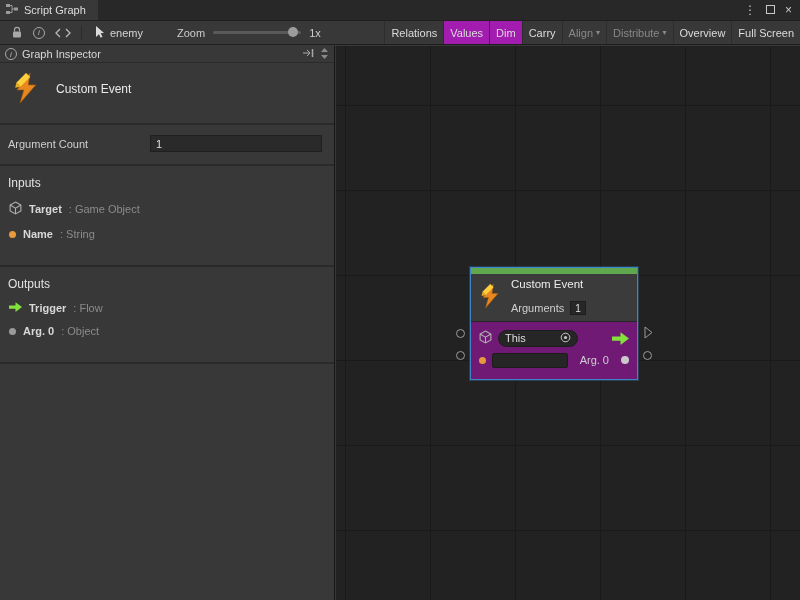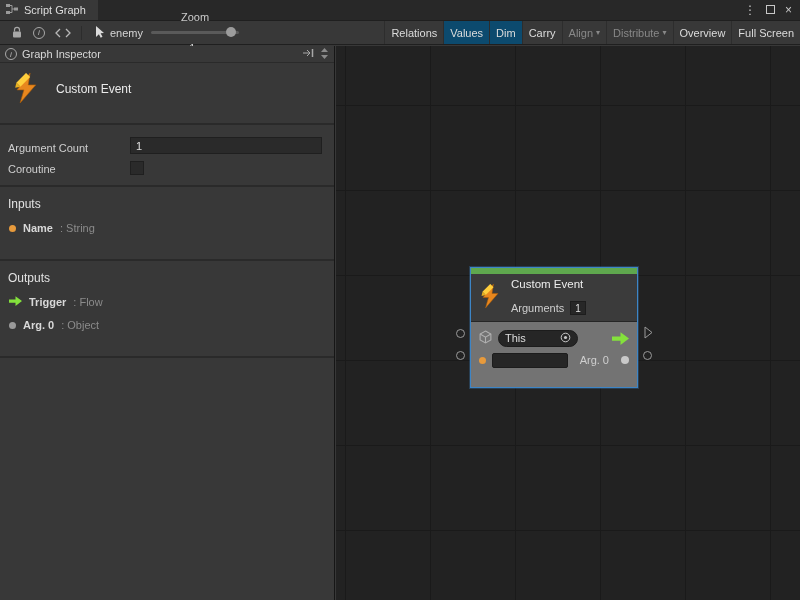--- a/index.html
+++ b/index.html
@@ -15,37 +15,37 @@
   .tab{height:20px;background:#383838;display:flex;align-items:center;gap:6px;padding:0 12px 0 6px;color:#dedede;}
   .titlebar-right{margin-left:auto;display:flex;align-items:center;gap:10px;padding-right:8px;color:#c8c8c8;}
   .win-glyph{font-size:12px;line-height:20px;cursor:default;}
 
   
   .toolbar{position:absolute;top:20px;left:0;right:0;height:25px;background:#383838;border-top:1px solid #1f1f1f;border-bottom:1px solid #1f1f1f;display:flex;align-items:center;padding-left:6px;}
   .tb-icon{display:flex;align-items:center;justify-content:center;padding:0 5px;height:100%;}
   .tb-sep{width:1px;height:14px;background:#2c2c2c;margin:0 5px;}
   .info-circle{width:12px;height:12px;border-radius:50%;border:1px solid #a8a8a8;color:#b8b8b8;font-size:8px;font-style:italic;display:flex;align-items:center;justify-content:center;}
   .obj-field{display:flex;align-items:center;gap:5px;padding:0 8px;color:#d5d5d5;}
-  .zoom-wrap{display:flex;align-items:center;gap:8px;flex-direction:column;}
+  .zoom-wrap{display:flex;align-items:center;gap:8px;margin-left:26px;}
   .zoom-track{width:88px;height:3px;background:#5a5a5a;border-radius:2px;position:relative;}
   .zoom-handle{position:absolute;right:3px;top:-4px;width:10px;height:10px;border-radius:50%;background:#9c9c9c;}
   .tb-buttons{margin-left:auto;display:flex;height:100%;}
   .tb-btn{display:flex;align-items:center;gap:3px;padding:0 6px;border-left:1px solid #2d2d2d;color:#dcdcdc;white-space:nowrap;}
-  .tb-btn.active{background:#0c4a6e;}
+  .tb-btn.active{background:#a21caf;}
   .tb-btn.disabled{color:#888;}
   .dd-arrow{font-size:8px;line-height:1;}
 
   
   .inspector{position:absolute;top:46px;left:0;width:335px;bottom:0;background:#383838;border-right:1px solid #161616;}
   .insp-header{height:17px;display:flex;align-items:center;gap:5px;padding:0 5px;border-bottom:1px solid #2a2a2a;color:#d8d8d8;}
   .insp-header-right{margin-left:auto;display:flex;align-items:center;gap:5px;}
   .unit-head{display:flex;align-items:center;gap:14px;padding:10px 10px 18px 12px;border-bottom:2px solid #2a2a2a;}
   .unit-title{font-size:12px;color:#eaeaea;}
   .fields{padding:8px 12px 10px 8px;border-bottom:2px solid #2a2a2a;}
-  .field-row{display:flex;align-items:flex-end;height:21px;}
+  .field-row{display:flex;align-items:center;height:21px;gap:20px;}
   .field-label{width:122px;color:#cfcfcf;}
   .text-input{flex:1;height:17px;background:#2a2a2a;border:1px solid #1f1f1f;color:#e0e0e0;font-size:11px;padding:0 5px;font-family:"Liberation Sans",sans-serif;}
   .checkbox{width:14px;height:14px;background:#2a2a2a;border:1px solid #1f1f1f;}
   .insp-section{padding:6px 8px 14px;border-bottom:2px solid #2a2a2a;}
   .sec-heading{font-size:12px;color:#e2e2e2;margin:4px 0 11px;}
   .prow{display:flex;align-items:center;gap:7px;margin:0 0 11px 1px;}
   .pname{font-weight:bold;color:#d8d8d8;}
   .ptype{color:#8b8b8b;}
   .dot{width:7px;height:7px;border-radius:50%;flex:0 0 auto;}
   .dot.orange{background:#e79a3c;}
@@ -57,21 +57,21 @@
     background-size:85px 85px;background-position:9px 59px;}
 
   
   .node{position:absolute;left:134px;top:221px;width:168px;border:1px solid #3d85c6;box-shadow:0 0 0 1px rgba(61,133,198,.30);background:#2f2f2f;}
   .node-green{height:6px;background:#5fa84e;}
   .node-header{background:#3b3b3b;display:flex;align-items:center;gap:8px;padding:4px 8px 6px;}
   .node-head-text{display:flex;flex-direction:column;gap:3px;}
   .node-title{font-size:11.5px;color:#ececec;}
   .node-args{display:flex;align-items:center;color:#cfcfcf;margin-top:8px;}
   .args-box{margin-left:6px;min-width:10px;padding:0 4px;height:14px;line-height:14px;background:#272727;border:1px solid #1d1d1d;color:#e0e0e0;font-size:10px;text-align:center;}
-  .node-body{background:#737373;border-top:1px solid #262626;padding:5px 8px 16px;}
+  .node-body{background:#701a75;border-top:1px solid #262626;padding:5px 8px 8px;}
   .nrow{display:flex;align-items:center;height:22px;gap:6px;}
   .this-pill{display:flex;align-items:center;justify-content:space-between;width:80px;height:17px;background:#262626;border:1px solid #1c1c1c;border-radius:9px;padding:0 6px;color:#dedede;}
   .flow-out{margin-left:auto;display:flex;align-items:center;}
   .node-input{width:76px;height:15px;background:#262626;border:1px solid #1c1c1c;border-radius:2px;color:#dedede;font-size:11px;padding:0 3px;font-family:"Liberation Sans",sans-serif;}
   .arg-label{margin-left:auto;color:#cfcfcf;}
   .gdot{width:8px;height:8px;border-radius:50%;background:#c9c9c9;margin-left:6px;flex:0 0 auto;}
   .portc{position:absolute;width:9px;height:9px;border:1px solid #9a9a9a;border-radius:50%;background:#222;}
   .pl1{left:-15px;top:61px;}
   .pl2{left:-15px;top:83px;}
   .pr2{right:-15px;top:83px;}
@@ -195,28 +195,34 @@
       </svg>
     </span>
     <span class="unit-title">Custom Event</span>
   </div>
 
   <div class="fields">
     <div class="field-row">
       <span class="field-label">Argument Count</span>
       <input class="text-input" type="text" value="1" style="">
     </div>
-    <div class="field-row">
-      <span class="field-label">Coroutine</span>
-      <span class="checkbox"></span>
-    </div>
   </div>
 
   <div class="insp-section">
     <div class="sec-heading">Inputs</div>
+    <div class="prow">
+      <span>
+        <svg width="13" height="14" viewBox="0 0 12 13">
+            <path d="M6 1 11 3.8v5.4L6 12 1 9.2V3.8z" fill="none" stroke="#b0b0b0"></path>
+            <path d="M1 3.8 6 6.6l5-2.8 M6 6.6V12" fill="none" stroke="#b0b0b0"></path>
+          </svg>
+      </span>
+      <span class="pname">Target</span>
+      <span class="ptype">: Game Object</span>
+    </div>
     <div class="prow">
       <span class="dot orange"></span>
       <span class="pname">Name</span>
       <span class="ptype">: String</span>
     </div>
   </div>
 
   <div class="insp-section">
     <div class="sec-heading">Outputs</div>
     <div class="prow">

